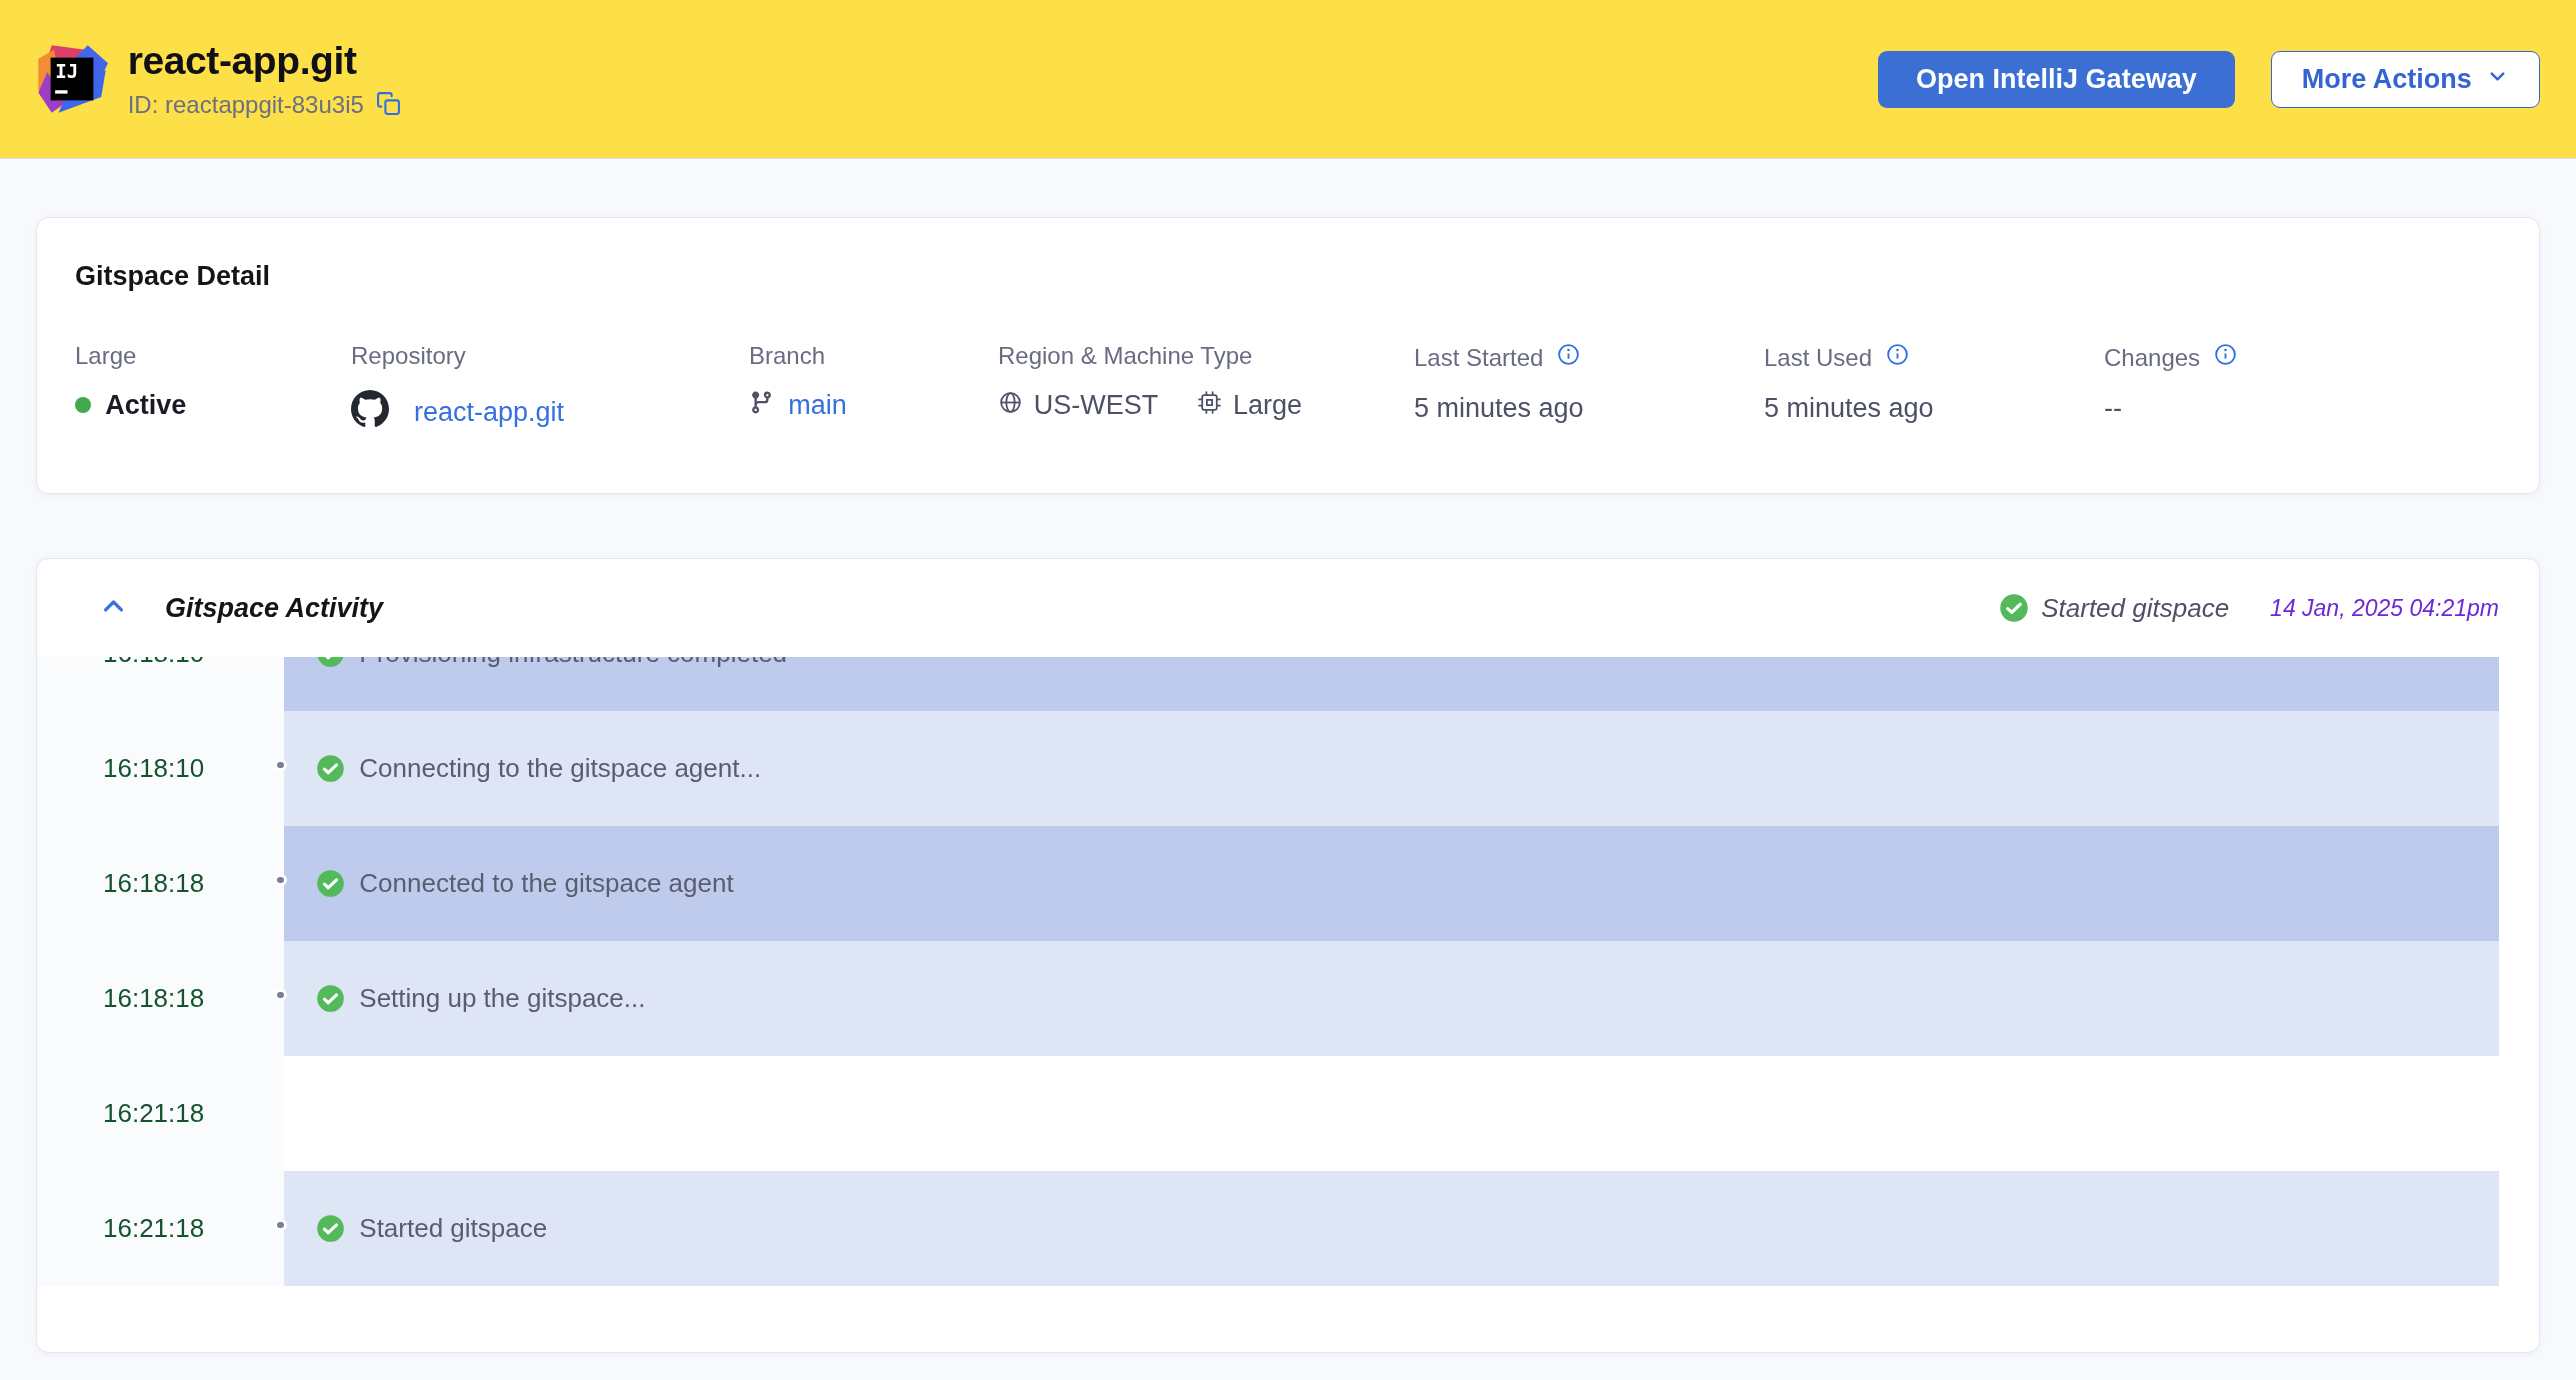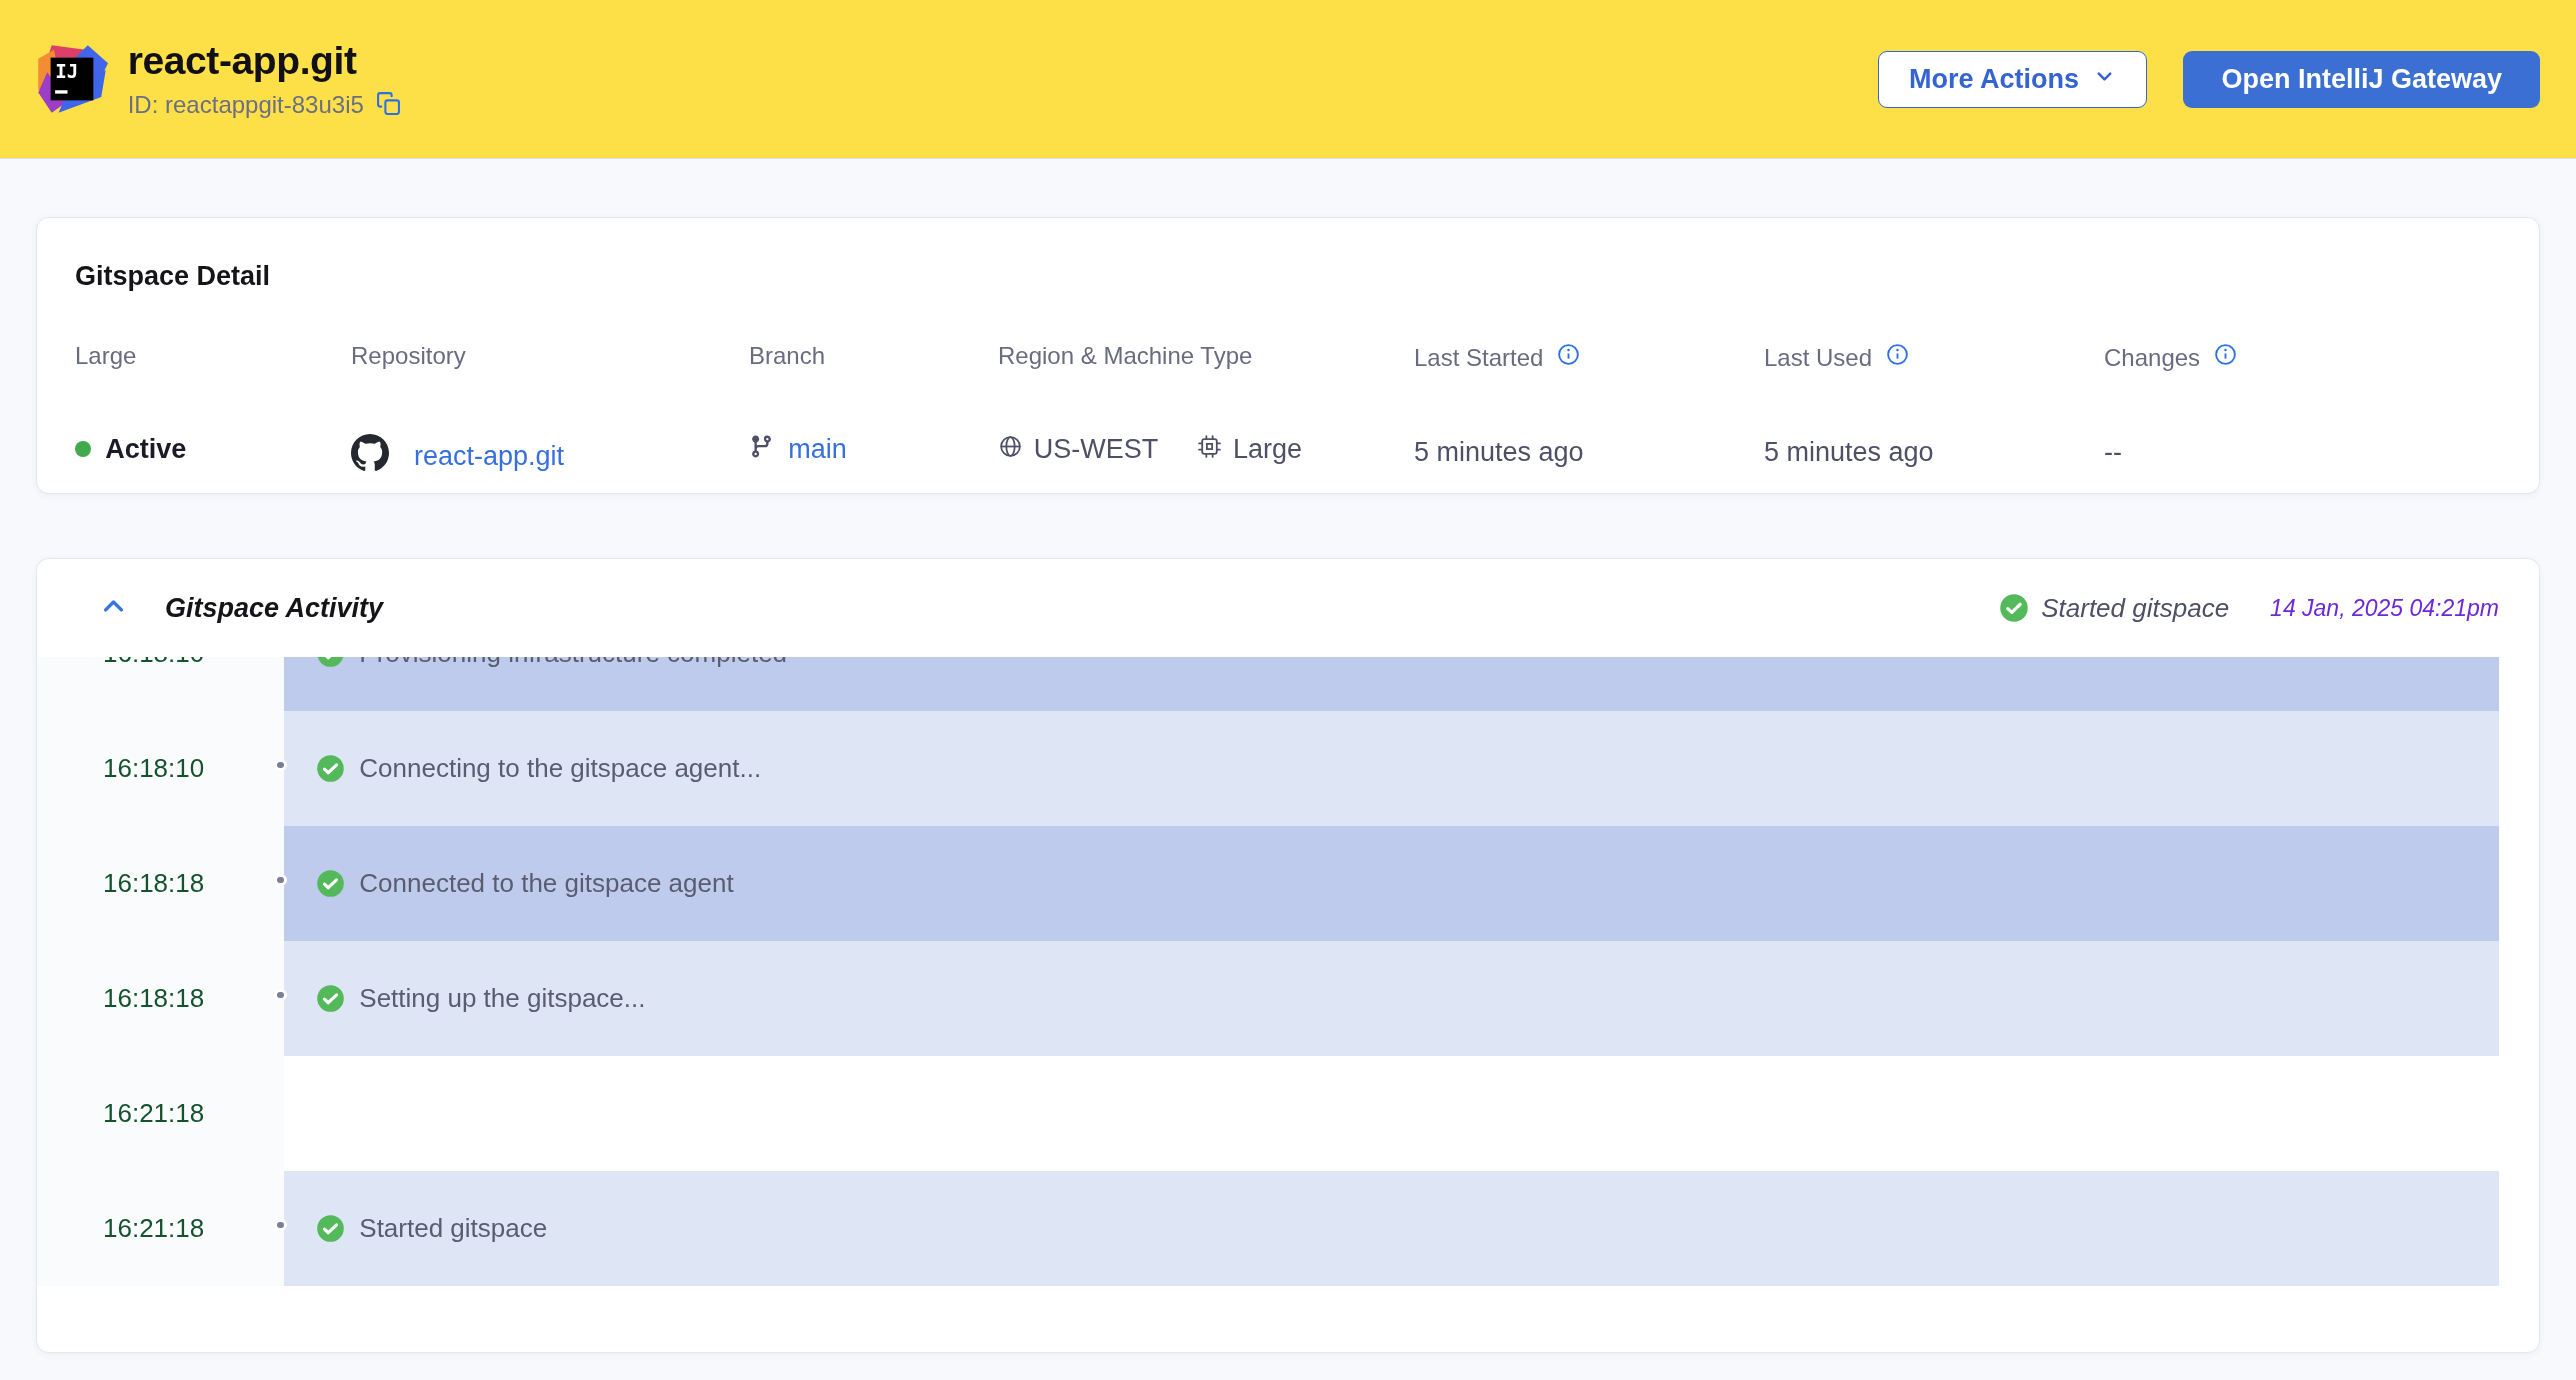--- a/index.html
+++ b/index.html
@@ -33,21 +33,21 @@
   .card {
     background:#FFFFFF; border:0.9px solid #E3E6EE; border-radius:12.5px;
     box-shadow:0 1.8px 7.2px rgba(40,60,110,0.05);
   }
   
   .detail-card { height:277px; position:relative; }
   .card-title { font-size:27px; font-weight:700; color:#141419; }
   .detail-card .card-title { position:absolute; left:38px; top:43px; }
   .field { position:absolute; top:124px; display:flex; flex-direction:column; gap:19.7px; }
   .field-label { font-size:24px; color:#696C81; display:flex; align-items:center; gap:12.5px; }
-  .field-value { font-size:27px; color:#4E5166; display:flex; align-items:center; gap:14.3px;margin-top:44px; }
+  .field-value { font-size:27px; color:#4E5166; display:flex; align-items:center; gap:14.3px; }
   .value-dark { color:#1A1B26; font-weight:600; }
   .link { color:#3670DC; text-decoration:none; cursor:pointer; }
   .status-dot { width:16px; height:16px; border-radius:50%; background:#42A94C; }
   .machine-pair { display:flex; align-items:center; gap:39px; }
   .icon-text { display:flex; align-items:center; gap:10.7px; }
   .repo-value { gap:25px; }
   
   .activity-card { margin-top:64px; height:795px; overflow:hidden; display:flex; flex-direction:column; }
   .activity-header { height:98px; flex:0 0 auto; display:flex; align-items:center; padding:0 40px 0 63px;font-style:italic; }
   .collapse-btn { background:none; border:none; cursor:pointer; display:flex; align-items:center; margin-right:38px; }
@@ -94,30 +94,30 @@
             <svg width="25" height="25" viewBox="0 0 24 24" fill="none" stroke="#2D70E5" stroke-width="2" stroke-linecap="round" stroke-linejoin="round">
               <rect x="9" y="9" width="13" height="13" rx="2"></rect>
               <path d="M5 15H4a2 2 0 0 1-2-2V4a2 2 0 0 1 2-2h9a2 2 0 0 1 2 2v1"></path>
             </svg>
           </span>
         </button>
       </div>
     </div>
   </div>
   <div class="header-actions">
+    <button class="btn btn-primary">
+      <span>Open IntelliJ Gateway</span>
+    </button>
     <button class="btn btn-secondary">
       <span>More Actions</span>
       <span>
         <svg width="23" height="23" viewBox="0 0 24 24" fill="none" stroke="#3463D2" stroke-width="2.6" stroke-linecap="round" stroke-linejoin="round">
           <path d="M6 9l6 6 6-6"></path>
         </svg>
       </span>
-    </button>
-    <button class="btn btn-primary">
-      <span>Open IntelliJ Gateway</span>
     </button>
   </div>
 </header>
 
 <main>
 
   <section class="card detail-card">
     <h2 class="card-title">Gitspace Detail</h2>
 
     <div class="field" style="left:38px;">

